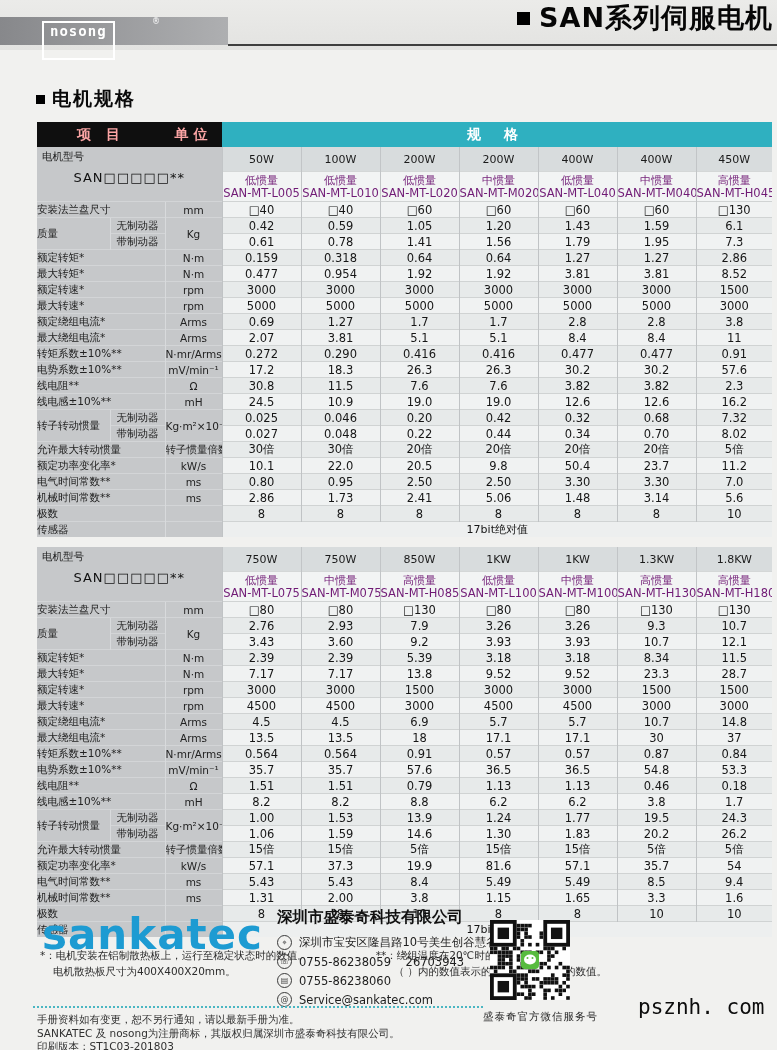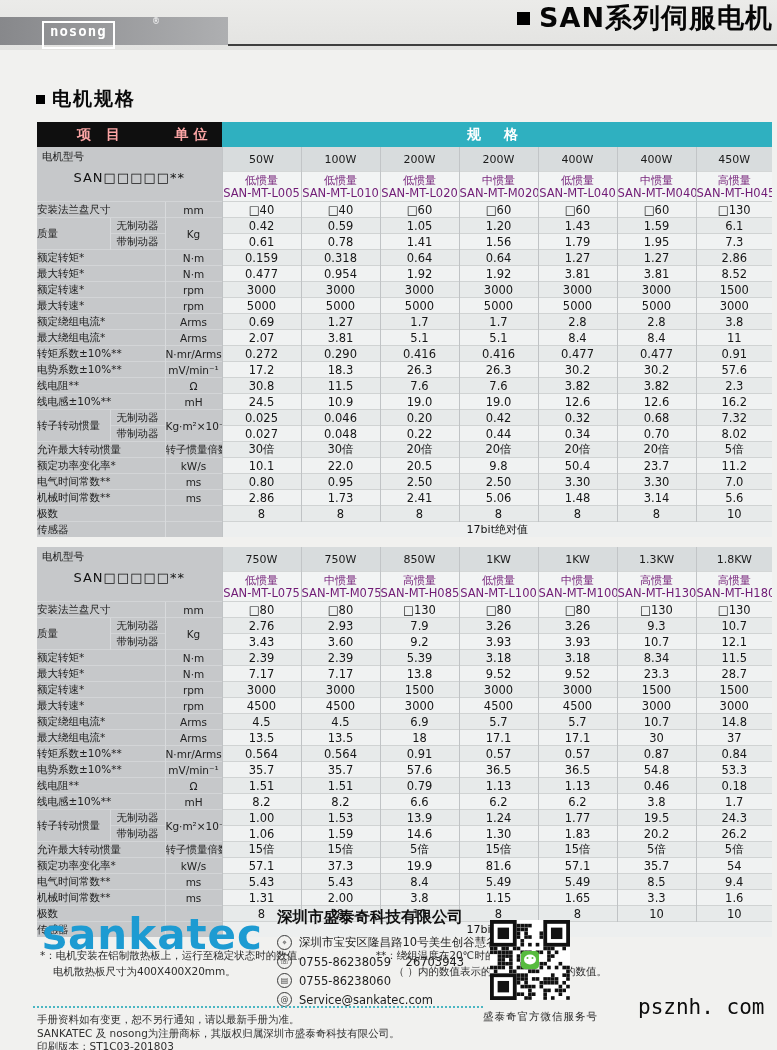--- a/index.html
+++ b/index.html
@@ -6,21 +6,21 @@
   body{
     width:777px;height:1050px;position:relative;overflow:hidden;
     background:#f1f1ef;
     font-family:"DejaVu Sans","Liberation Sans",sans-serif;
     -webkit-font-smoothing:antialiased;
   }
   
   .masthead{position:relative;height:50px;background:linear-gradient(#ebebe9,#e3e3e1);}
   .logo-strip{position:absolute;left:0;top:17px;width:228px;height:28px;
     background:linear-gradient(90deg,#87888b,#aeafb1);}
-  .logo-box{position:absolute;left:42px;top:4px;border:2px solid #fff;padding:0 6px 8px 6px;
+  .logo-box{position:absolute;left:42px;top:4px;border:2px solid #fff;padding:0 6px 19px 6px;
     color:#fff;font-weight:bold;font-size:14px;letter-spacing:1px;line-height:16px;
     font-family:"DejaVu Sans Mono","Liberation Mono",monospace;}
   .logo-reg{position:absolute;left:152px;top:0px;color:#fff;font-size:8px;}
   .head-rule{position:absolute;left:228px;top:44px;right:0;height:2px;background:#3f3f3f;}
   .page-title{position:absolute;right:4px;top:0px;display:flex;align-items:center;
     font-size:27px;font-weight:bold;color:#060606;letter-spacing:1px;}
   .title-sq{width:13px;height:13px;background:#000;margin-right:9px;flex:none;}
   
   .section{display:flex;align-items:center;margin:36px 0 10px 36px;}
   .sq{width:9px;height:9px;background:#000;margin-right:7px;flex:none;}
@@ -574,21 +574,21 @@
           <td class="val">1.13</td>
           <td class="val">1.13</td>
           <td class="val">0.46</td>
           <td class="val">0.18</td>
         </tr>
         <tr class="rA">
           <td class="lab" colspan="2">线电感±10%**</td>
           <td class="unit">mH</td>
           <td class="val">8.2</td>
           <td class="val">8.2</td>
-          <td class="val">6.6</td>
+          <td class="val">8.8</td>
           <td class="val">6.2</td>
           <td class="val">6.2</td>
           <td class="val">3.8</td>
           <td class="val">1.7</td>
         </tr>
         <tr class="rB">
           <td class="lab" rowspan="2">转子转动惯量</td>
           <td class="sub">无制动器</td>
           <td class="unit" rowspan="2">Kg·m²×10⁻⁴</td>
           <td class="val">1.00</td>

